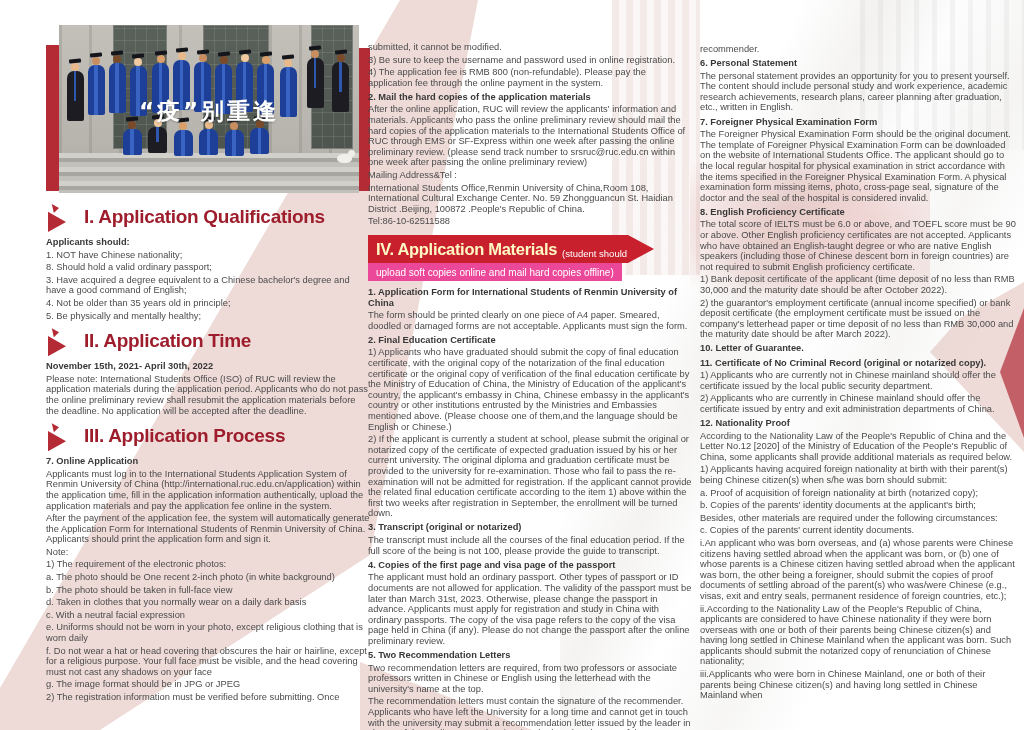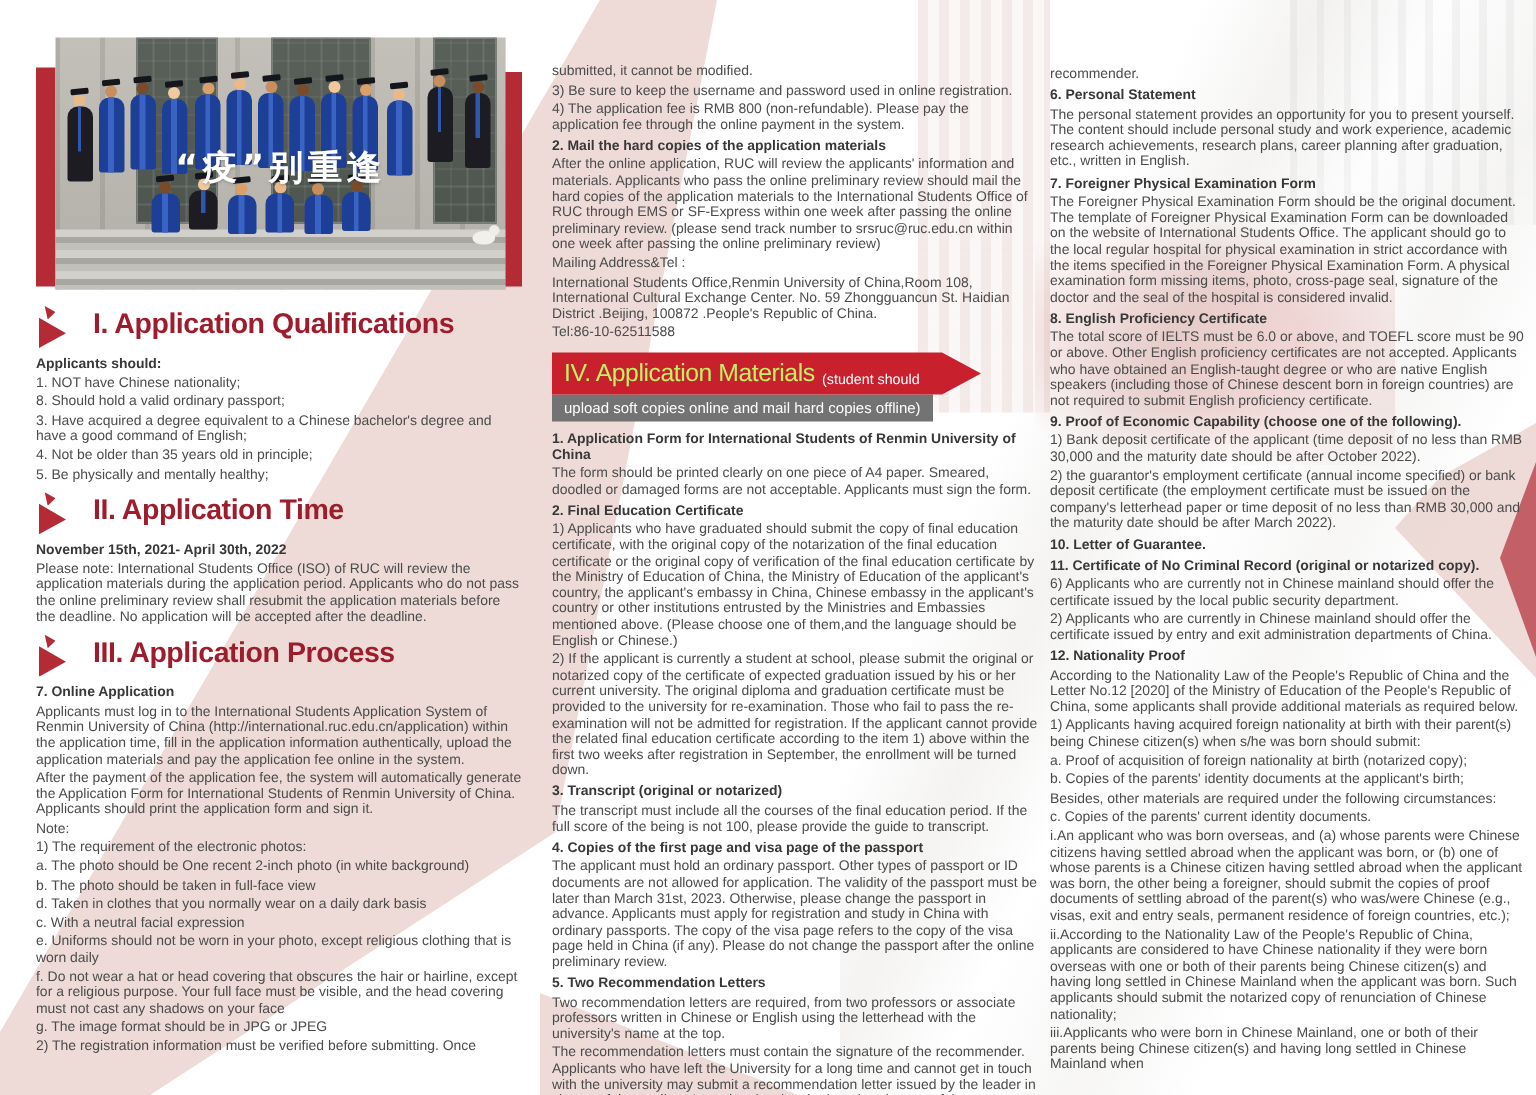--- a/index.html
+++ b/index.html
@@ -18,21 +18,21 @@
       background:repeating-linear-gradient(90deg,rgba(140,140,140,.35) 0 5px,rgba(200,200,200,.15) 5px 18px),
                  linear-gradient(180deg,rgba(255,255,255,0) 55%,#fff 100%);}
   .sheen{position:absolute;left:560px;top:0;width:464px;height:730px;
       background:linear-gradient(115deg,transparent 30%,rgba(205,200,195,.22) 40%,transparent 50%,
                  rgba(205,200,195,.16) 62%,transparent 72%);}
   .watermark{position:absolute;left:690px;top:140px;width:240px;height:170px;
       background:radial-gradient(ellipse at 40% 50%,rgba(178,58,48,.12) 0 40%,transparent 70%),
                  radial-gradient(ellipse at 75% 55%,rgba(178,58,48,.10) 0 35%,transparent 65%);}
   
   .col{position:absolute;z-index:2;}
-  #col-left{left:24px;top:25px;width:324px;}
+  #col-left{left:46px;top:25px;width:324px;}
   #col-mid{left:368px;top:40px;width:324px;}
   #col-right{left:700px;top:42px;width:316px;}
   p.body{font-size:9.3px;line-height:10.6px;margin:2px 0;color:#4b4b4b;}
   p.subhead{font-size:9.3px;line-height:10.6px;margin:3.5px 0 1.5px;color:#383838;font-weight:bold;}
   
   .sec-head{display:flex;margin:9px 0 5px;}
   .tri-wrap{position:relative;width:24px;height:26px;flex:0 0 24px;margin-right:14px;}
   .tri-big{position:absolute;left:2px;top:4px;width:18px;height:22px;background:#b42b36;
            clip-path:polygon(0 8%,100% 55%,0 100%);}
   .tri-small{position:absolute;left:5px;top:-2px;width:8px;height:9px;background:#b42b36;
@@ -64,23 +64,23 @@
   .overlay-cn{position:absolute;left:0;top:42%;width:100%;text-align:center;z-index:5;
       color:#ffffff;font-weight:bold;font-size:23px;letter-spacing:3px;
       font-family:"DejaVu Sans",sans-serif;text-shadow:0 1px 2px rgba(60,60,60,.35);}
   .dog{position:absolute;right:7px;bottom:18%;width:15px;height:9px;background:#f2f0ea;border-radius:50% 40% 45% 45%;z-index:4;}
   .dog::before{content:"";position:absolute;right:-3px;top:-4px;width:7px;height:7px;background:#efede7;border-radius:50%;}
   
   .banner{position:relative;margin:8px 0 6px;width:272px;}
   .banner-line1{position:relative;display:flex;align-items:center;height:28px;background:#c9202e;padding:0 8px;width:244px;}
   .banner-arrow{position:absolute;left:260px;top:0;width:0;height:0;
       border-top:14px solid transparent;border-bottom:14px solid transparent;border-left:26px solid #c9202e;}
-  .banner-title{color:#bef264;font-weight:normal;font-size:16.5px;letter-spacing:-0.3px;white-space:nowrap;}
+  .banner-title{color:#fef9c3;font-weight:bold;font-size:16.5px;letter-spacing:-0.3px;white-space:nowrap;}
   .banner-suffix{color:#fff;font-size:9.5px;margin-left:5px;white-space:nowrap;align-self:flex-end;padding-bottom:4px;}
-  .banner-line2{height:18px;background:#737373;width:238px;padding:0 8px;display:flex;align-items:center;}
+  .banner-line2{height:18px;background:#ec4899;width:238px;padding:0 8px;display:flex;align-items:center;}
   .banner-sub{color:#fff;font-size:10px;white-space:nowrap;}
 </style>
 </head>
 <body>
 
 <div id="page">
 
   <div class="deco band-left"></div>
   <div class="deco tri-mid"></div>
   <div class="deco band-right"></div>
@@ -284,26 +284,25 @@
 
   <div class="col" id="col-right">
     <div>
         <p class="body">recommender.</p>
         <p class="subhead">6. Personal Statement</p>
         <p class="body">The personal statement provides an opportunity for you to present yourself. The content should include personal study and work experience, academic research achievements, research plans, career planning after graduation, etc., written in English.</p>
         <p class="subhead">7. Foreigner Physical Examination Form</p>
         <p class="body">The Foreigner Physical Examination Form should be the original document. The template of Foreigner Physical Examination Form can be downloaded on the website of International Students Office. The applicant should go to the local regular hospital for physical examination in strict accordance with the items specified in the Foreigner Physical Examination Form. A physical examination form missing items, photo, cross-page seal, signature of the doctor and the seal of the hospital is considered invalid.</p>
         <p class="subhead">8. English Proficiency Certificate</p>
         <p class="body">The total score of IELTS must be 6.0 or above, and TOEFL score must be 90 or above. Other English proficiency certificates are not accepted. Applicants who have obtained an English-taught degree or who are native English speakers (including those of Chinese descent born in foreign countries) are not required to submit English proficiency certificate.</p>
-        <p class="subhead">9. Proof of Economic Capability (choose one of the following).</p>
         <p class="body">1) Bank deposit certificate of the applicant (time deposit of no less than RMB 30,000 and the maturity date should be after October 2022).</p>
         <p class="body">2) the guarantor's employment certificate (annual income specified) or bank deposit certificate (the employment certificate must be issued on the company's letterhead paper or time deposit of no less than RMB 30,000 and the maturity date should be after March 2022).</p>
         <p class="subhead">10. Letter of Guarantee.</p>
         <p class="subhead">11. Certificate of No Criminal Record (original or notarized copy).</p>
-        <p class="body">6) Applicants who are currently not in Chinese mainland should offer the certificate issued by the local public security department.</p>
+        <p class="body">1) Applicants who are currently not in Chinese mainland should offer the certificate issued by the local public security department.</p>
         <p class="body">2) Applicants who are currently in Chinese mainland should offer the certificate issued by entry and exit administration departments of China.</p>
         <p class="subhead">12. Nationality Proof</p>
         <p class="body">According to the Nationality Law of the People's Republic of China and the Letter No.12 [2020] of the Ministry of Education of the People's Republic of China, some applicants shall provide additional materials as required below.</p>
         <p class="body">1) Applicants having acquired foreign nationality at birth with their parent(s) being Chinese citizen(s) when s/he was born should submit:</p>
         <p class="body">a. Proof of acquisition of foreign nationality at birth (notarized copy);</p>
         <p class="body">b. Copies of the parents' identity documents at the applicant's birth;</p>
         <p class="body">Besides, other materials are required under the following circumstances:</p>
         <p class="body">c. Copies of the parents' current identity documents.</p>
         <p class="body">i.An applicant who was born overseas, and (a) whose parents were Chinese citizens having settled abroad when the applicant was born, or (b) one of whose parents is a Chinese citizen having settled abroad when the applicant was born, the other being a foreigner, should submit the copies of proof documents of settling abroad of the parent(s) who was/were Chinese (e.g., visas, exit and entry seals, permanent residence of foreign countries, etc.);</p>
         <p class="body">ii.According to the Nationality Law of the People's Republic of China, applicants are considered to have Chinese nationality if they were born overseas with one or both of their parents being Chinese citizen(s) and having long settled in Chinese Mainland when the applicant was born. Such applicants should submit the notarized copy of renunciation of Chinese nationality;</p>

